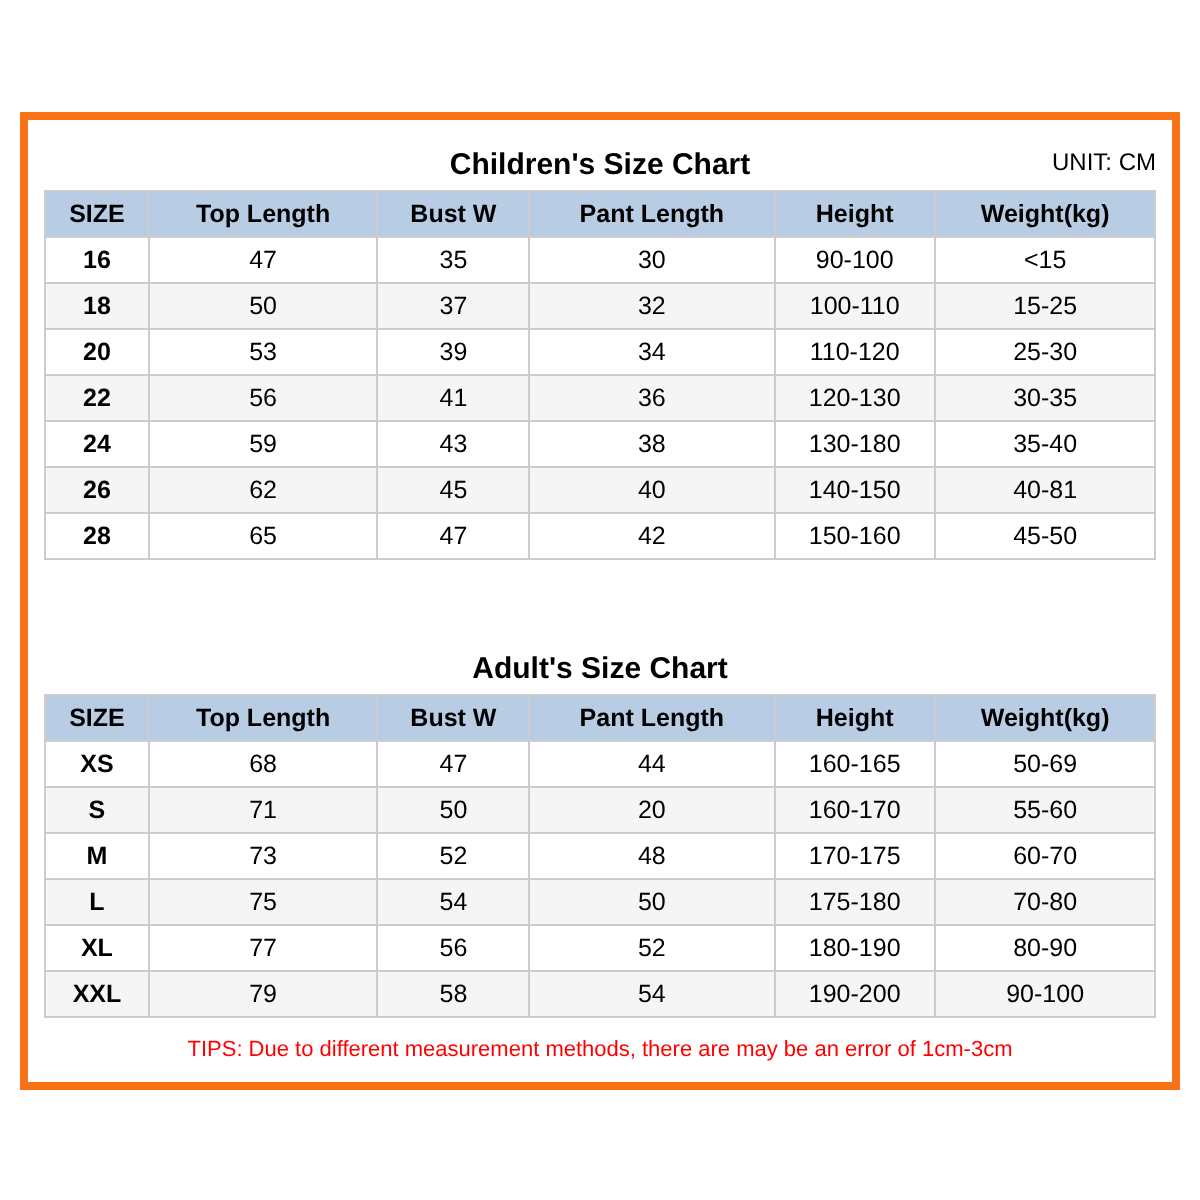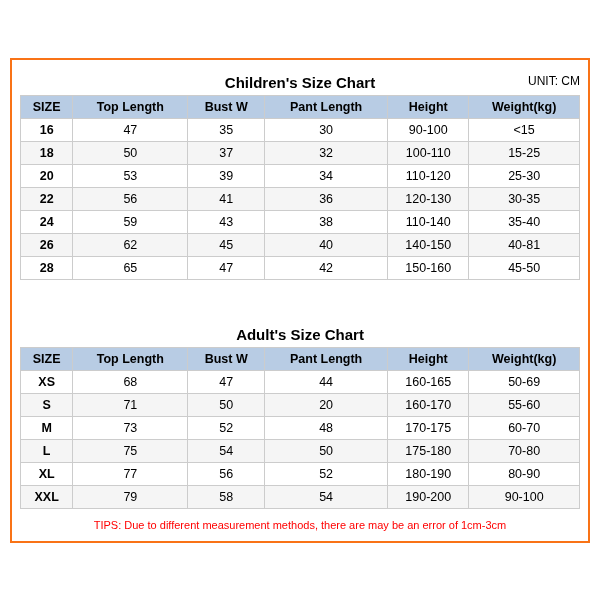--- a/index.html
+++ b/index.html
@@ -8,21 +8,21 @@
       height: 600px;
       background: #fff;
       font-family: Arial, sans-serif;
       font-size: 13px;
       display: flex;
       align-items: center;
       justify-content: center;
     }
     .chart-container {
       width: 580px;
-      border: 2px solid #f97316;
+      border: 4px solid #f97316;
       padding: 8px;
     }
     .section-title {
       text-align: center;
       font-weight: bold;
       font-size: 15px;
       padding: 6px 0 4px;
       position: relative;
     }
     .unit-label {
@@ -129,21 +129,21 @@
           <td>41</td>
           <td>36</td>
           <td>120-130</td>
           <td>30-35</td>
         </tr>
         <tr>
           <td class="size-col">24</td>
           <td>59</td>
           <td>43</td>
           <td>38</td>
-          <td>110-140</td>
+          <td>130-180</td>
           <td>35-40</td>
         </tr>
         <tr>
           <td class="size-col">26</td>
           <td>62</td>
           <td>45</td>
           <td>40</td>
           <td>140-150</td>
           <td>40-81</td>
         </tr>

